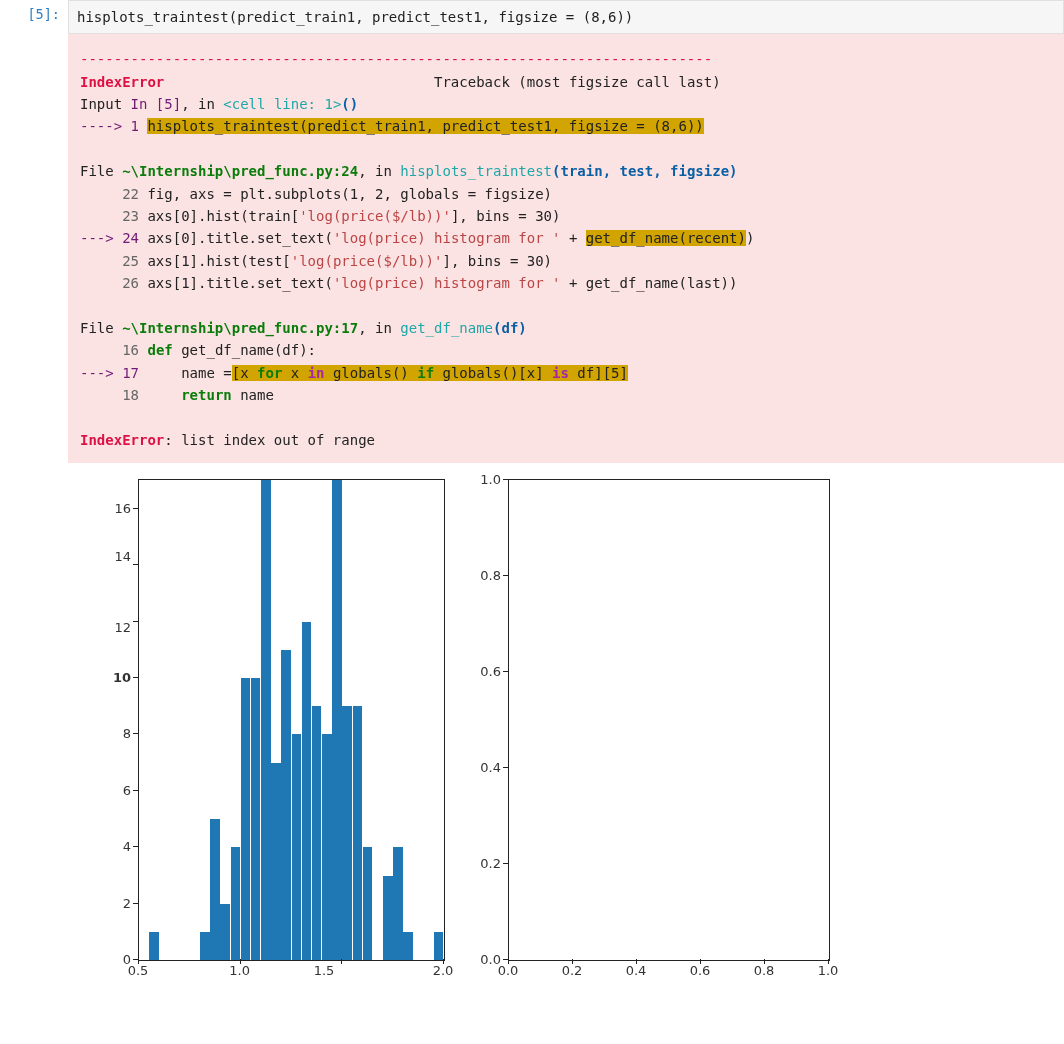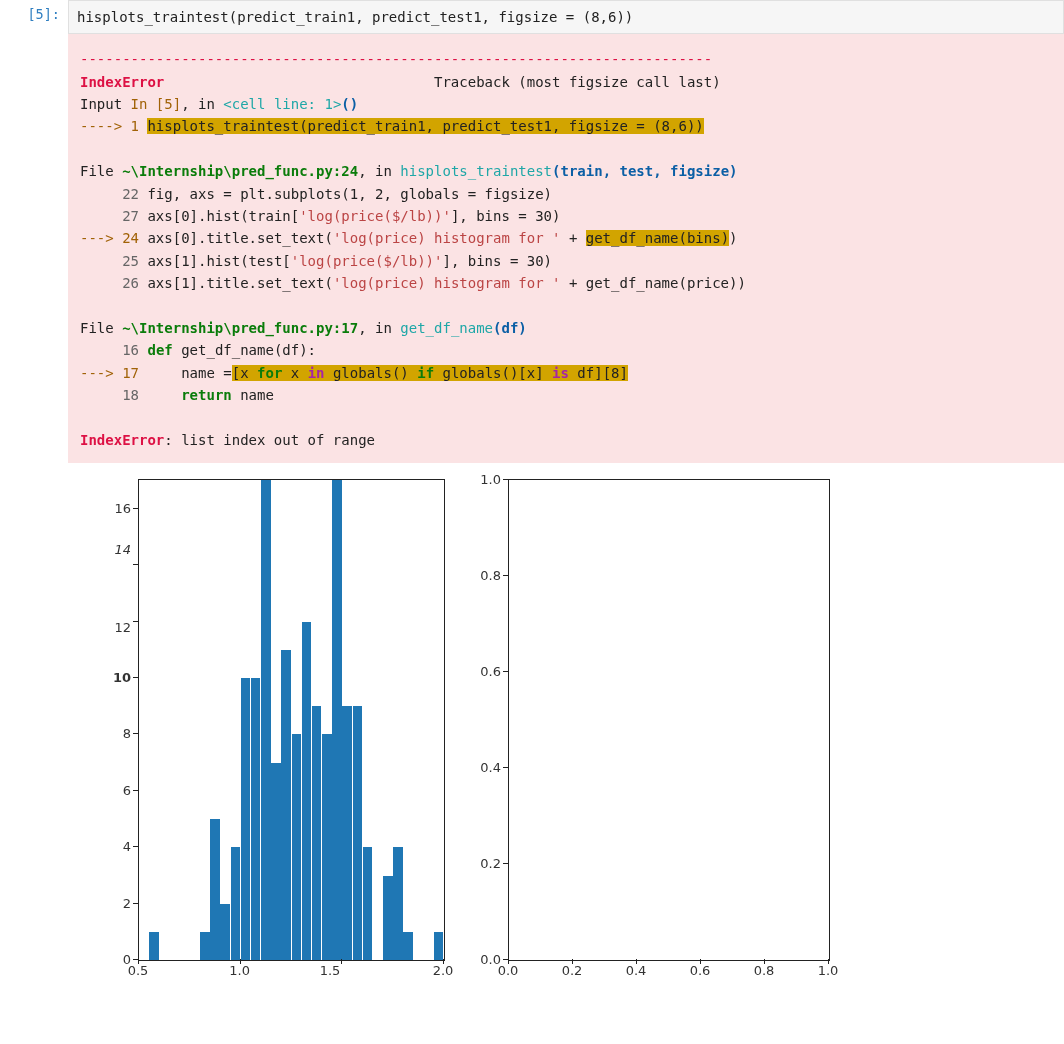--- a/index.html
+++ b/index.html
@@ -48,21 +48,21 @@
     line-height: 1.6;
     white-space: pre;
     color: #222;
   }
   .tb-sep { color: #d14; }
   .tb-err { color: #d14; font-weight: bold; }
   .tb-errmsg { color: #222; }
   .tb-cyan { color: #1fa7a7; }
   .tb-blue { color: #0b5fa5; font-weight: bold; }
   .tb-green { color: #0a7c0a; font-weight: bold; }
-  .tb-green-nf { color: #a16207; }
+  .tb-green-nf { color: #701a75; }
   .tb-num { color: #666; }
   .tb-str { color: #b44; }
   .tb-kw { color: #0a7c0a; font-weight: bold; }
   .tb-op { color: #a626a4; font-weight: bold; }
   .tb-hl { background: #d2a400; }
   .plot-wrap {
     padding: 6px 0 0 0;
   }
   .plot-pair {
     display: flex;
@@ -138,28 +138,28 @@
 <div class="cell">
   <div class="prompt empty-prompt"></div>
   <div class="output-area">
     <div class="traceback"><span class="tb-sep">---------------------------------------------------------------------------</span>
 <span class="tb-err">IndexError</span>                                <span>Traceback (most figsize call last)</span>
 <span>Input </span><span class="tb-green-nf">In [5]</span><span>, in </span><span class="tb-cyan">&lt;cell line: 1&gt;</span><span class="tb-blue">()</span>
 <span class="tb-green-nf">----&gt; 1 </span><span class="tb-hl">hisplots_traintest(predict_train1, predict_test1, figsize = (8,6))</span>
 
 <span>File </span><span class="tb-green">~\Internship\pred_func.py:24</span><span>, in </span><span class="tb-cyan">hisplots_traintest</span><span class="tb-blue">(</span><span class="tb-blue">train</span><span class="tb-blue">, </span><span class="tb-blue">test</span><span class="tb-blue">, </span><span class="tb-blue">figsize</span><span class="tb-blue">)</span>
 <span class="tb-num">     22</span><span> fig, axs = plt.subplots(1, 2, globals = figsize)</span>
-<span class="tb-num">     27</span><span> axs[0].hist(train[</span><span class="tb-str">'log(price($/lb))'</span><span>], bins = 30)</span>
-<span class="tb-green-nf">---&gt; 24</span><span> axs[0].title.set_text(</span><span class="tb-str">'log(price) histogram for '</span><span> + </span><span class="tb-hl">get_df_name(bins)</span><span>)</span>
+<span class="tb-num">     23</span><span> axs[0].hist(train[</span><span class="tb-str">'log(price($/lb))'</span><span>], bins = 30)</span>
+<span class="tb-green-nf">---&gt; 24</span><span> axs[0].title.set_text(</span><span class="tb-str">'log(price) histogram for '</span><span> + </span><span class="tb-hl">get_df_name(recent)</span><span>)</span>
 <span class="tb-num">     25</span><span> axs[1].hist(test[</span><span class="tb-str">'log(price($/lb))'</span><span>], bins = 30)</span>
-<span class="tb-num">     26</span><span> axs[1].title.set_text(</span><span class="tb-str">'log(price) histogram for '</span><span> + get_df_name(price))</span>
+<span class="tb-num">     26</span><span> axs[1].title.set_text(</span><span class="tb-str">'log(price) histogram for '</span><span> + get_df_name(last))</span>
 
 <span>File </span><span class="tb-green">~\Internship\pred_func.py:17</span><span>, in </span><span class="tb-cyan">get_df_name</span><span class="tb-blue">(</span><span class="tb-blue">df</span><span class="tb-blue">)</span>
 <span class="tb-num">     16</span><span> </span><span class="tb-kw">def</span><span> get_df_name(df):</span>
-<span class="tb-green-nf">---&gt; 17</span><span>     name =</span><span class="tb-hl">[x </span><span class="tb-hl tb-kw">for</span><span class="tb-hl"> x </span><span class="tb-hl tb-op">in</span><span class="tb-hl"> globals() </span><span class="tb-hl tb-kw">if</span><span class="tb-hl"> globals()[x] </span><span class="tb-hl tb-op">is</span><span class="tb-hl"> df][8]</span>
+<span class="tb-green-nf">---&gt; 17</span><span>     name =</span><span class="tb-hl">[x </span><span class="tb-hl tb-kw">for</span><span class="tb-hl"> x </span><span class="tb-hl tb-op">in</span><span class="tb-hl"> globals() </span><span class="tb-hl tb-kw">if</span><span class="tb-hl"> globals()[x] </span><span class="tb-hl tb-op">is</span><span class="tb-hl"> df][5]</span>
 <span class="tb-num">     18</span><span>     </span><span class="tb-kw">return</span><span> name</span>
 
 <span class="tb-err">IndexError</span><span class="tb-errmsg">: list index out of range</span></div>
 
     <div class="plot-wrap">
       <div class="plot-pair">
         <div class="axes1">
           <div class="plot-box">
             <div class="bars" id="bars-0">
                 <div class="bar" style="left: 10.1667px; width: 9.66667px; height: 28.2353px;"></div>
@@ -195,29 +195,29 @@
             <div class="tick-y" style="right: 327px; top: 377.059px;">4</div>
             <div class="tick-mark-y" style="left: 65px; top: 377.059px;"></div>
             <div class="tick-y" style="right: 327px; top: 320.588px;">6</div>
             <div class="tick-mark-y" style="left: 65px; top: 320.588px;"></div>
             <div class="tick-y" style="right: 327px; top: 264.118px;">8</div>
             <div class="tick-mark-y" style="left: 65px; top: 264.118px;"></div>
             <div class="tick-y" style="right: 327px; top: 207.647px; font-weight: bold;">10</div>
             <div class="tick-mark-y" style="left: 65px; top: 207.647px;"></div>
             <div class="tick-y" style="right: 327px; top: 158px;">12</div>
             <div class="tick-mark-y" style="left: 65px; top: 151.176px;"></div>
-            <div class="tick-y" style="right: 327px; top: 80px; font-style: italic;">14</div>
+            <div class="tick-y" style="right: 327px; top: 87px;">14</div>
             <div class="tick-mark-y" style="left: 65px; top: 94.7059px;"></div>
             <div class="tick-y" style="right: 327px; top: 38.2353px;">16</div>
             <div class="tick-mark-y" style="left: 65px; top: 38.2353px;"></div>
             <div class="tick-x" style="left: 70px;">0.5</div>
             <div class="tick-mark-x" style="left: 70px; top: 490px;"></div>
             <div class="tick-x" style="left: 171.667px;">1.0</div>
             <div class="tick-mark-x" style="left: 171.667px; top: 490px;"></div>
-            <div class="tick-x" style="left: 262px;">1.5</div>
+            <div class="tick-x" style="left: 256px;">1.5</div>
             <div class="tick-mark-x" style="left: 273.333px; top: 490px;"></div>
             <div class="tick-x" style="left: 375px;">2.0</div>
             <div class="tick-mark-x" style="left: 375px; top: 490px;"></div>
           </div>
         <div class="axes2">
           <div class="plot-box"></div>
           <div id="yticks-1"></div>
           <div id="xticks-1"></div>
         <div class="tick-y" style="right: 337px; top: 490px;">0.0</div>
             <div class="tick-mark-y" style="left: 45px; top: 490px;"></div>

